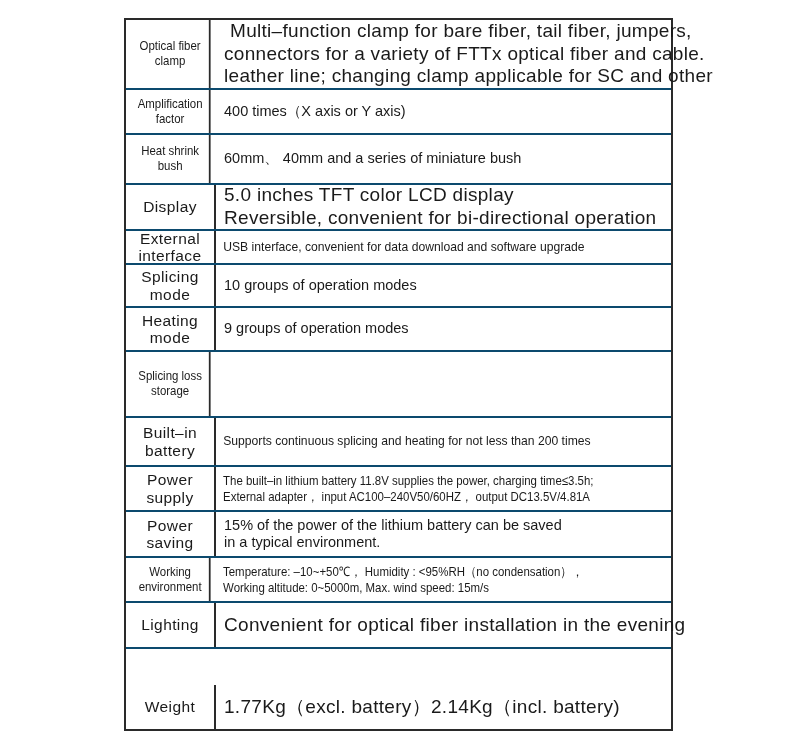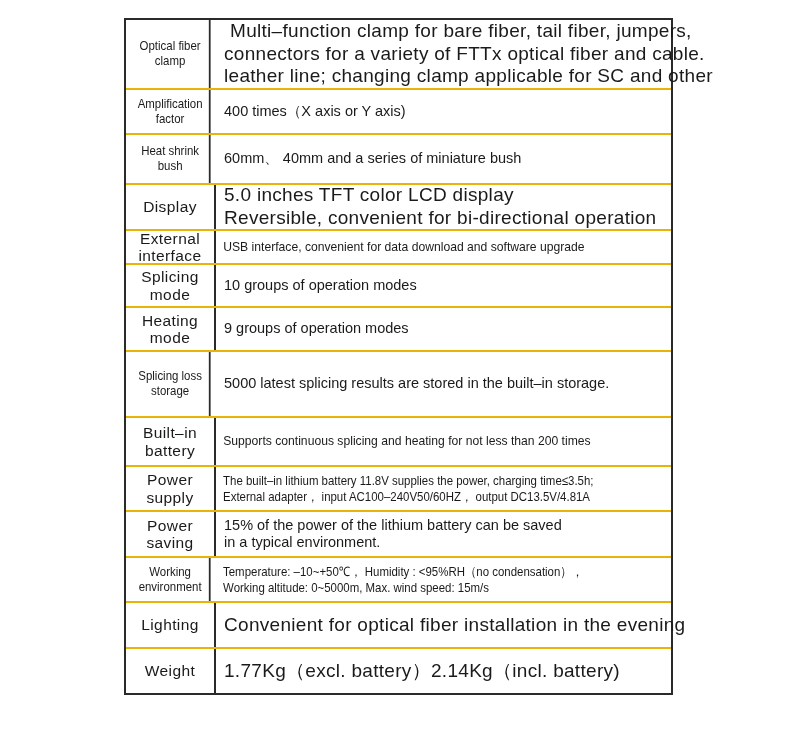--- a/index.html
+++ b/index.html
@@ -1,19 +1,19 @@
 <!DOCTYPE html>
 <html><head>
 <meta charset="utf-8">
 <style>
   html, body { margin:0; padding:0; background:#ffffff; }
   body { width:800px; height:754px; position:relative; overflow:hidden; font-family:"Liberation Sans", sans-serif; color:#1a1a1a; }
   .spec-table { position:absolute; left:124px; top:18px; width:549px; border:2px solid #2a2a2a; box-sizing:border-box; }
-  .row { display:flex; border-bottom:2px solid #eab308; box-sizing:border-box; }
-  .row:last-child { border-bottom:none; }
+  .row { display:flex; border-bottom:2px solid #0c4a6e; box-sizing:border-box; }
+  .row:last-child { border-bottom:none;margin-top:36px; }
   .label { width:90px; flex:0 0 90px; border-right:2px solid #2a2a2a; display:flex; align-items:center; justify-content:center; text-align:center; line-height:1.12; box-sizing:border-box; padding:0 2px; }
   .value { flex:1; display:flex; flex-direction:column; justify-content:center; padding:0 8px; box-sizing:border-box; line-height:1.2; }
   .value span { display:block; white-space:nowrap; }
   .sm { font-size:13px; transform:scaleX(0.88); transform-origin:center; }
   .lg { font-size:15.5px; letter-spacing:0.4px; }
   .v-lg { font-size:19px; letter-spacing:0.3px; }
   .v-md { font-size:14.5px; }
   .v-sm { font-size:13.5px; transform:scaleX(0.9); transform-origin:left center; }
   .v-xs { font-size:13px; transform:scaleX(0.88); transform-origin:left center; }
 </style>
@@ -61,23 +61,20 @@
     </div>
   </div>
   <div class="row" style="height:44px">
     <div class="label lg">Heating mode</div>
     <div class="value v-md">
       <span>9 groups of operation modes</span>
     </div>
   </div>
   <div class="row" style="height:66px">
     <div class="label sm">Splicing loss storage</div>
-    <div class="value v-md">
-      <span>5000 latest splicing results are stored in the built–in storage.</span>
-    </div>
   </div>
   <div class="row" style="height:49px">
     <div class="label lg">Built–in battery</div>
     <div class="value v-sm">
       <span>Supports continuous splicing and heating for not less than 200 times</span>
     </div>
   </div>
   <div class="row" style="height:45px">
     <div class="label lg">Power supply</div>
     <div class="value v-xs">

